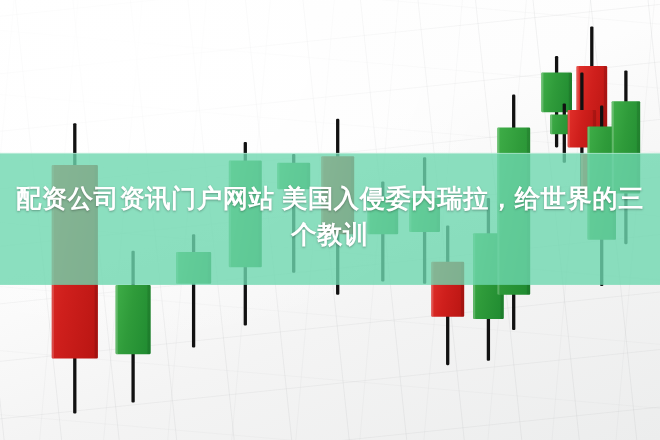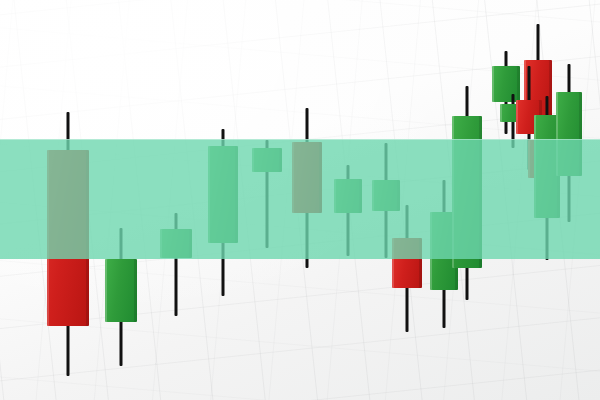--- a/index.html
+++ b/index.html
@@ -160,14 +160,15 @@
       <div class="candle" style="left: 556px; top: 0px; width: 26px; height: 400px;">
         <div class="wick" style="top: 64px; height: 158px;"></div>
         <div class="body up" style="top: 92px; height: 84px;"></div>
       </div>
     </div>
 
   <div id="band" style="top: 139px; height: 120px; background: rgba(110, 215, 175, 0.8);">
     <div class="edge-top"></div>
   </div>
 
+  <div id="headline" style="color: rgb(255, 255, 255); top: 164px;">配资公司资讯门户网站 美国入侵委内瑞拉，给世界的三个教训</div>
 
 </div>
 
 </body></html>

